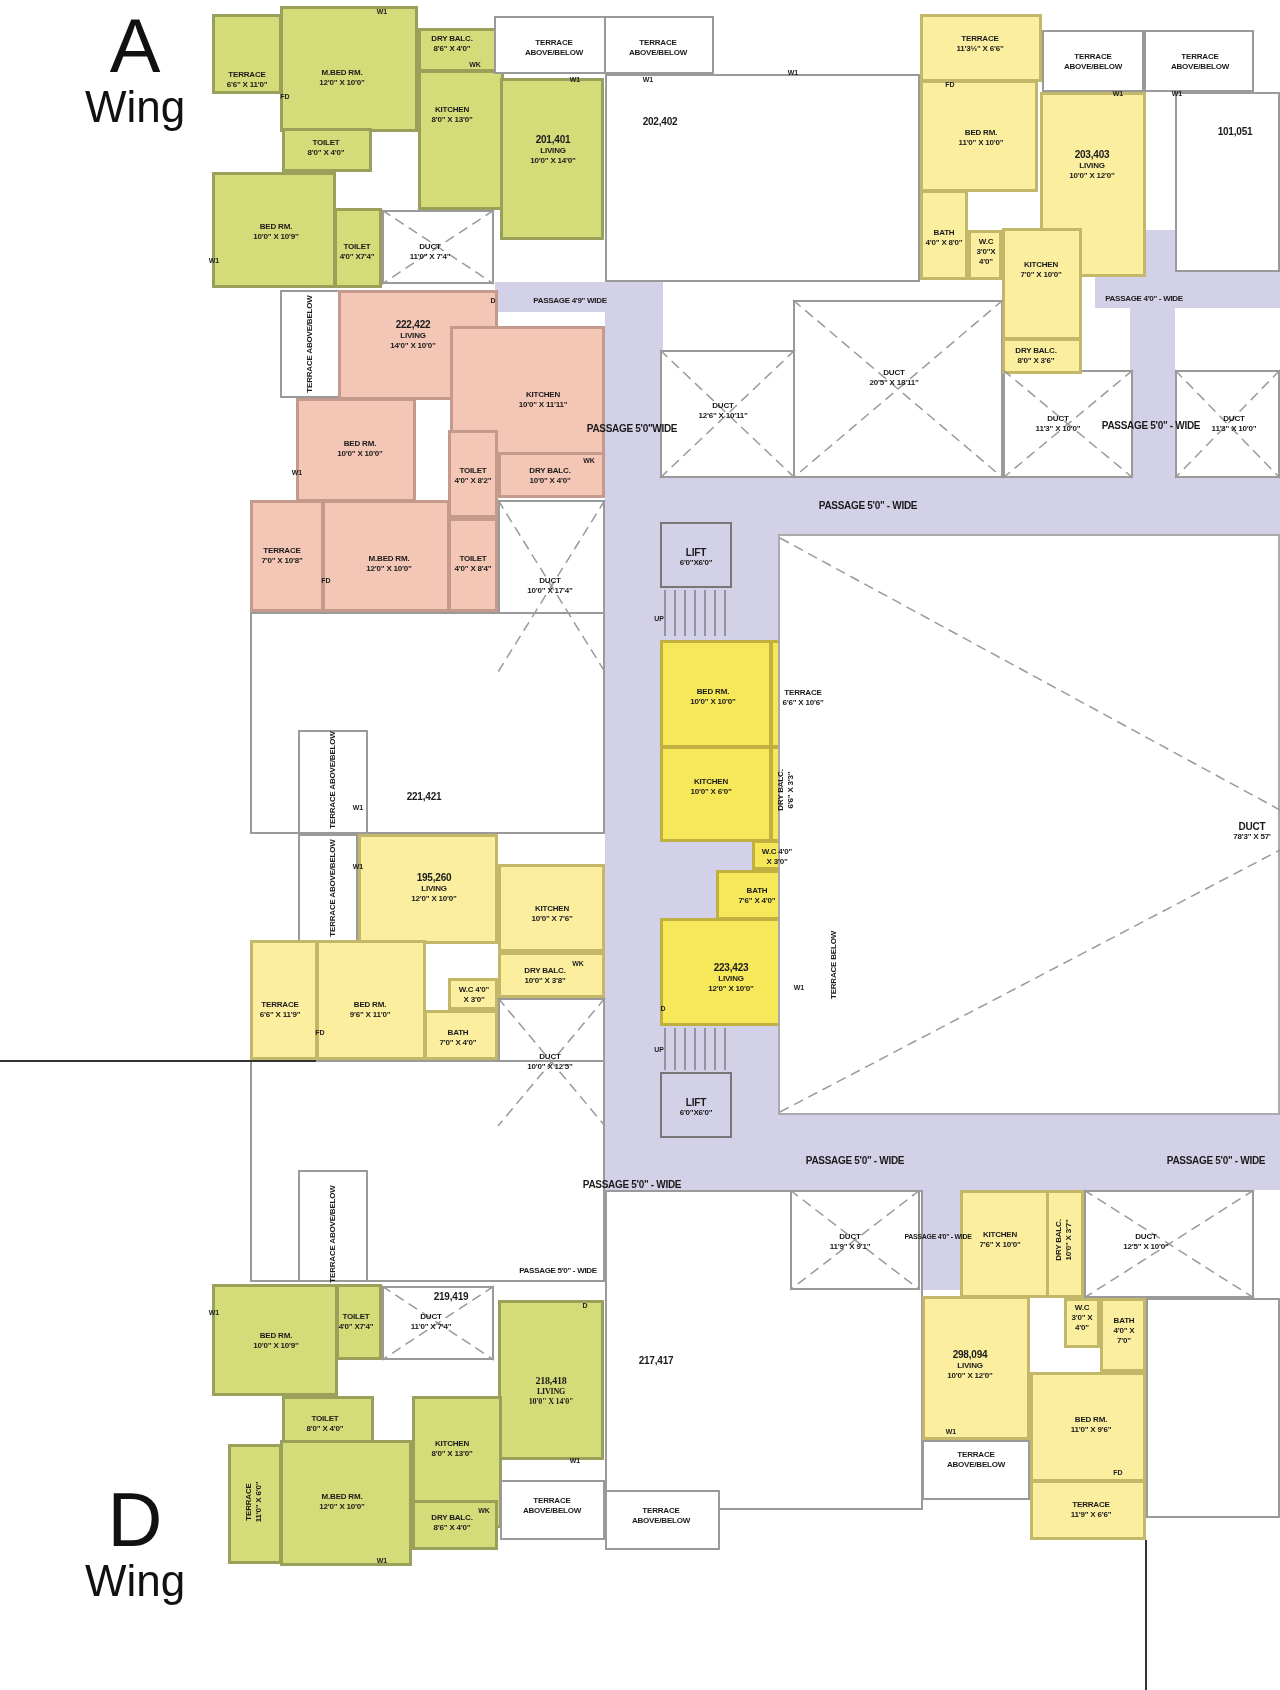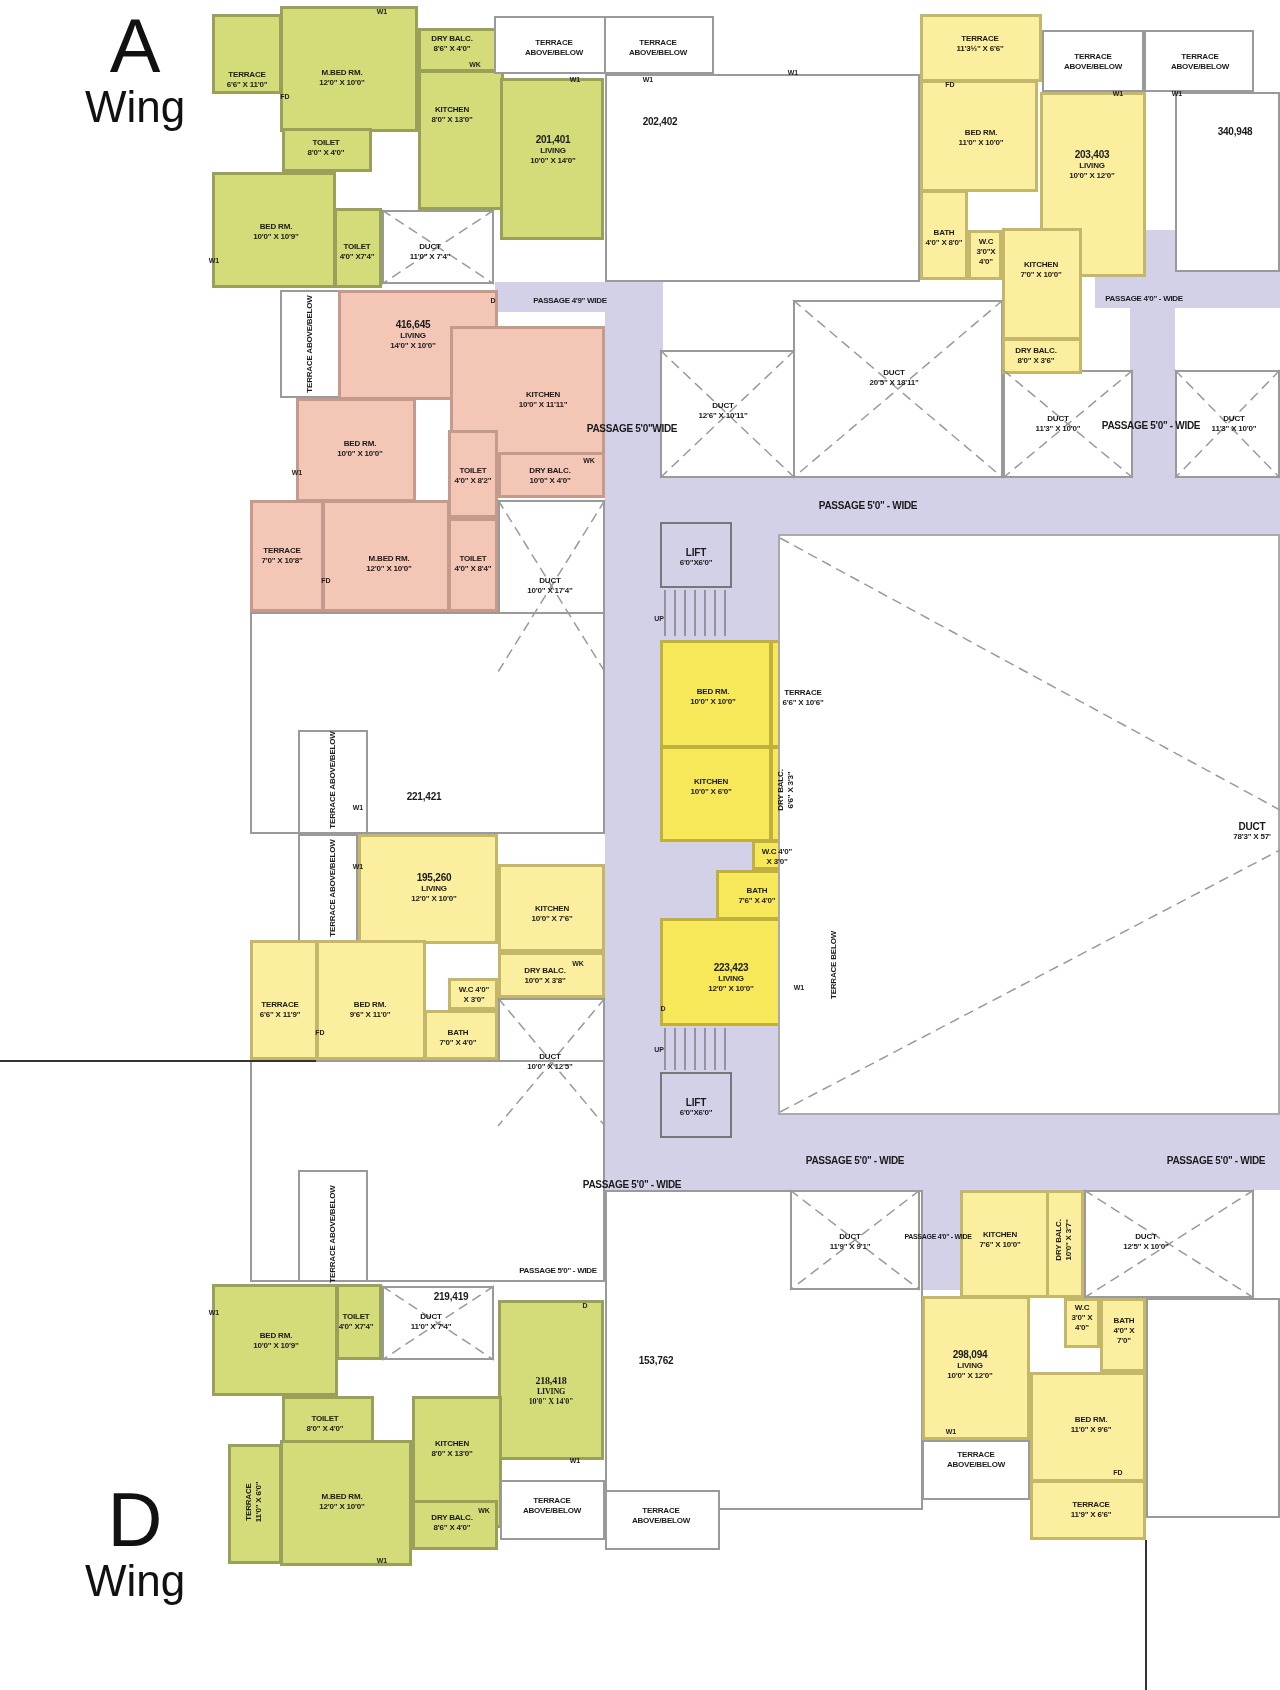--- a/index.html
+++ b/index.html
@@ -277,26 +277,26 @@
       <span class="r">KITCHEN</span>
       <span class="d">7'0" X 10'0"</span>
     </div>
   <div class="lbl" style="left:1036px;top:356px;">
       <span class="r">DRY BALC.</span>
       <span class="d">8'0" X 3'6"</span>
     </div>
   <div class="lbl" style="left:1093px;top:62px;width:90px;white-space:normal;"><span>TERRACE ABOVE/BELOW</span></div>
   <div class="lbl" style="left:1200px;top:62px;width:90px;white-space:normal;"><span>TERRACE ABOVE/BELOW</span></div>
   <div class="lbl" style="left:1235px;top:132px;">
-      <span class="n">340,948</span>
+      <span class="n">101,051</span>
     </div>
 
   <div class="lbl vert" style="left:310px;top:344px;"><span>TERRACE ABOVE/BELOW</span></div>
   <div class="lbl" style="left:413px;top:335px;">
-      <span class="n">416,645</span>
+      <span class="n">222,422</span>
       <span class="r">LIVING</span>
       <span class="d">14'0" X 10'0"</span>
     </div>
   <div class="lbl" style="left:543px;top:400px;">
       <span class="r">KITCHEN</span>
       <span class="d">10'0" X 11'11"</span>
     </div>
   <div class="lbl" style="left:360px;top:449px;">
       <span class="r">BED RM.</span>
       <span class="d">10'0" X 10'0"</span>
@@ -450,21 +450,21 @@
   <div class="lbl" style="left:342px;top:1502px;">
       <span class="r">M.BED RM.</span>
       <span class="d">12'0" X 10'0"</span>
     </div>
   <div class="lbl" style="left:452px;top:1523px;">
       <span class="r">DRY BALC.</span>
       <span class="d">8'6" X 4'0"</span>
     </div>
 
   <div class="lbl" style="left:656px;top:1361px;">
-      <span class="n">153,762</span>
+      <span class="n">217,417</span>
     </div>
   <div class="lbl" style="left:850px;top:1242px;">
       <span class="r">DUCT</span>
       <span class="d">11'9" X 9'1"</span>
     </div>
   <div class="lbl" style="left:552px;top:1506px;width:90px;white-space:normal;"><span>TERRACE ABOVE/BELOW</span></div>
   <div class="lbl" style="left:661px;top:1516px;width:90px;white-space:normal;"><span>TERRACE ABOVE/BELOW</span></div>
 
   <div class="lbl" style="left:1000px;top:1240px;">
       <span class="r">KITCHEN</span>

